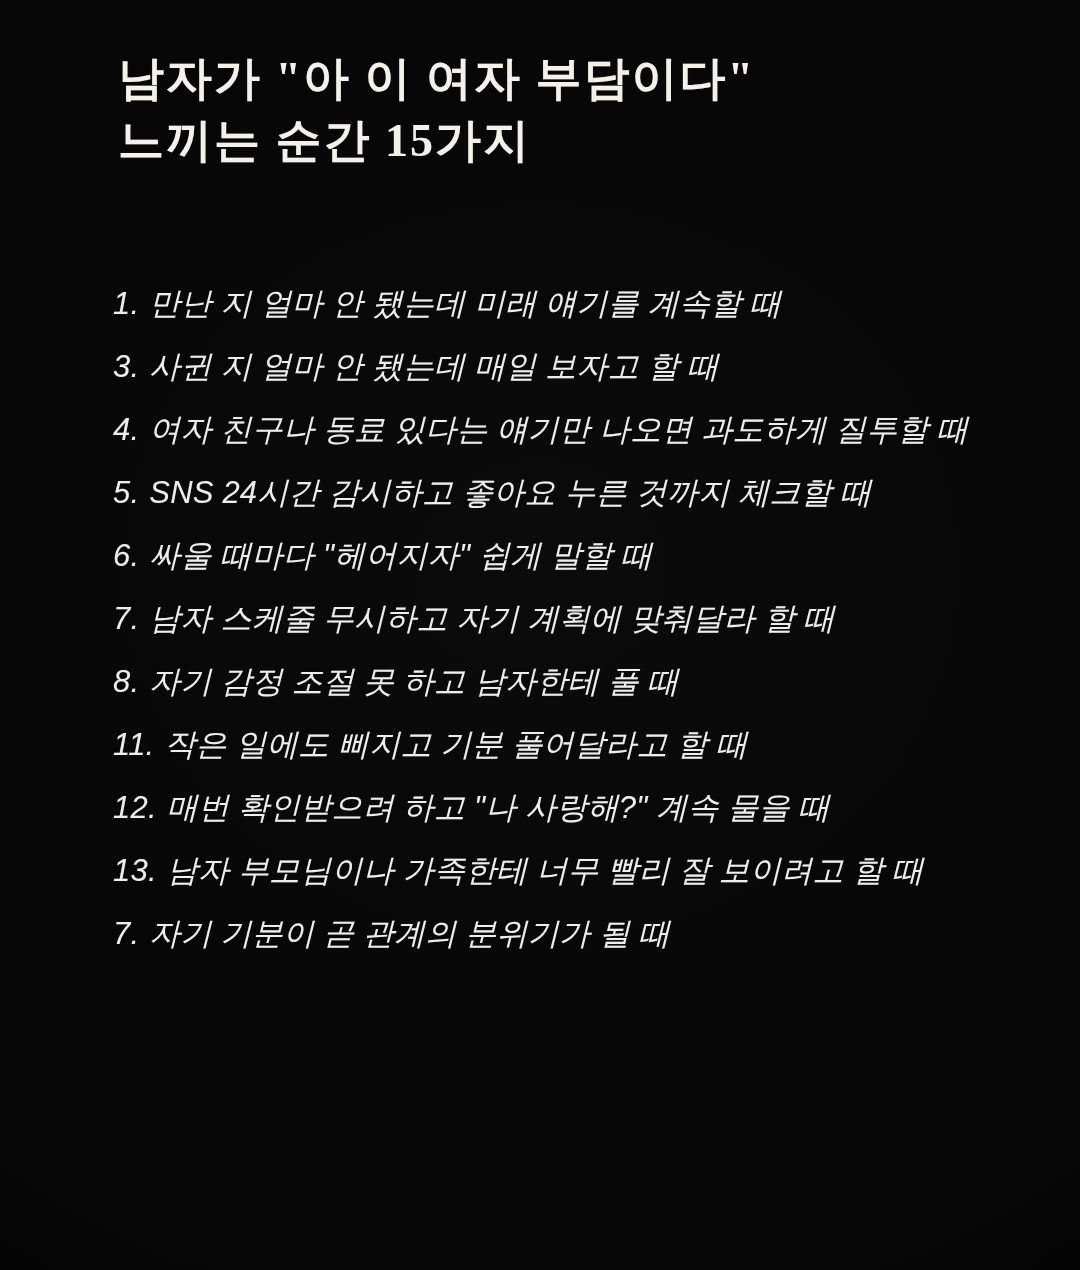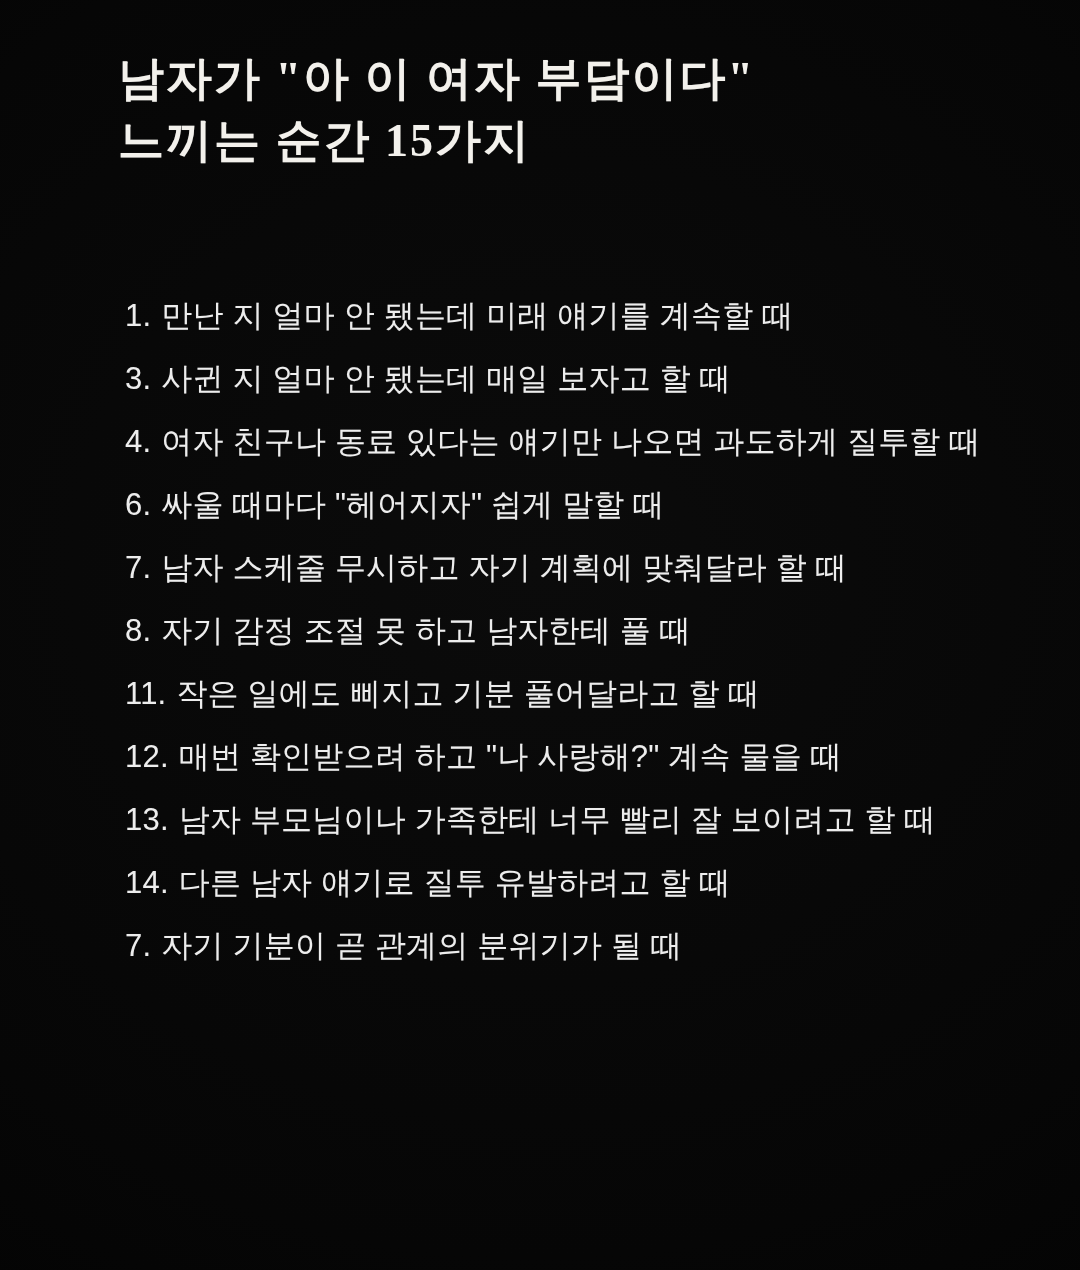--- a/index.html
+++ b/index.html
@@ -26,23 +26,24 @@
     line-height: 62px;
     letter-spacing: 2px;
     white-space: nowrap;
     text-shadow: 0 0 1px rgba(255,255,255,0.25);
   }
   .list {
     position: absolute;
     left: 113px;
     top: 272px;
     right: 30px;
-    margin: 12px;
+    margin: 0;
     padding: 0;
     list-style: none;
+    font-style: italic;
   }
   .list li {
     margin: 0;
     padding: 0;
     height: 63px;
     line-height: 63px;
     font-size: 31px;
     font-weight: 500;
     color: #ededed;
     letter-spacing: 0.2px;
@@ -61,23 +62,23 @@
 
   <div class="title">
     <div>남자가 "아 이 여자 부담이다"</div>
     <div>느끼는 순간 15가지</div>
   </div>
 
   <ul class="list">
     <li><span class="num">1.</span><span>만난 지 얼마 안 됐는데 미래 얘기를 계속할 때</span></li>
     <li><span class="num">3.</span><span>사귄 지 얼마 안 됐는데 매일 보자고 할 때</span></li>
     <li><span class="num">4.</span><span>여자 친구나 동료 있다는 얘기만 나오면 과도하게 질투할 때</span></li>
+    <li><span class="num">5.</span><span>SNS 24시간 감시하고 좋아요 누른 것까지 체크할 때</span></li>
     <li><span class="num">6.</span><span>싸울 때마다 "헤어지자" 쉽게 말할 때</span></li>
     <li><span class="num">7.</span><span>남자 스케줄 무시하고 자기 계획에 맞춰달라 할 때</span></li>
     <li><span class="num">8.</span><span>자기 감정 조절 못 하고 남자한테 풀 때</span></li>
     <li><span class="num">11.</span><span>작은 일에도 삐지고 기분 풀어달라고 할 때</span></li>
     <li><span class="num">12.</span><span>매번 확인받으려 하고 "나 사랑해?" 계속 물을 때</span></li>
     <li><span class="num">13.</span><span>남자 부모님이나 가족한테 너무 빨리 잘 보이려고 할 때</span></li>
-    <li><span class="num">14.</span><span>다른 남자 얘기로 질투 유발하려고 할 때</span></li>
     <li><span class="num">7.</span><span>자기 기분이 곧 관계의 분위기가 될 때</span></li>
   </ul>
 
 </div>
 
 </body></html>

